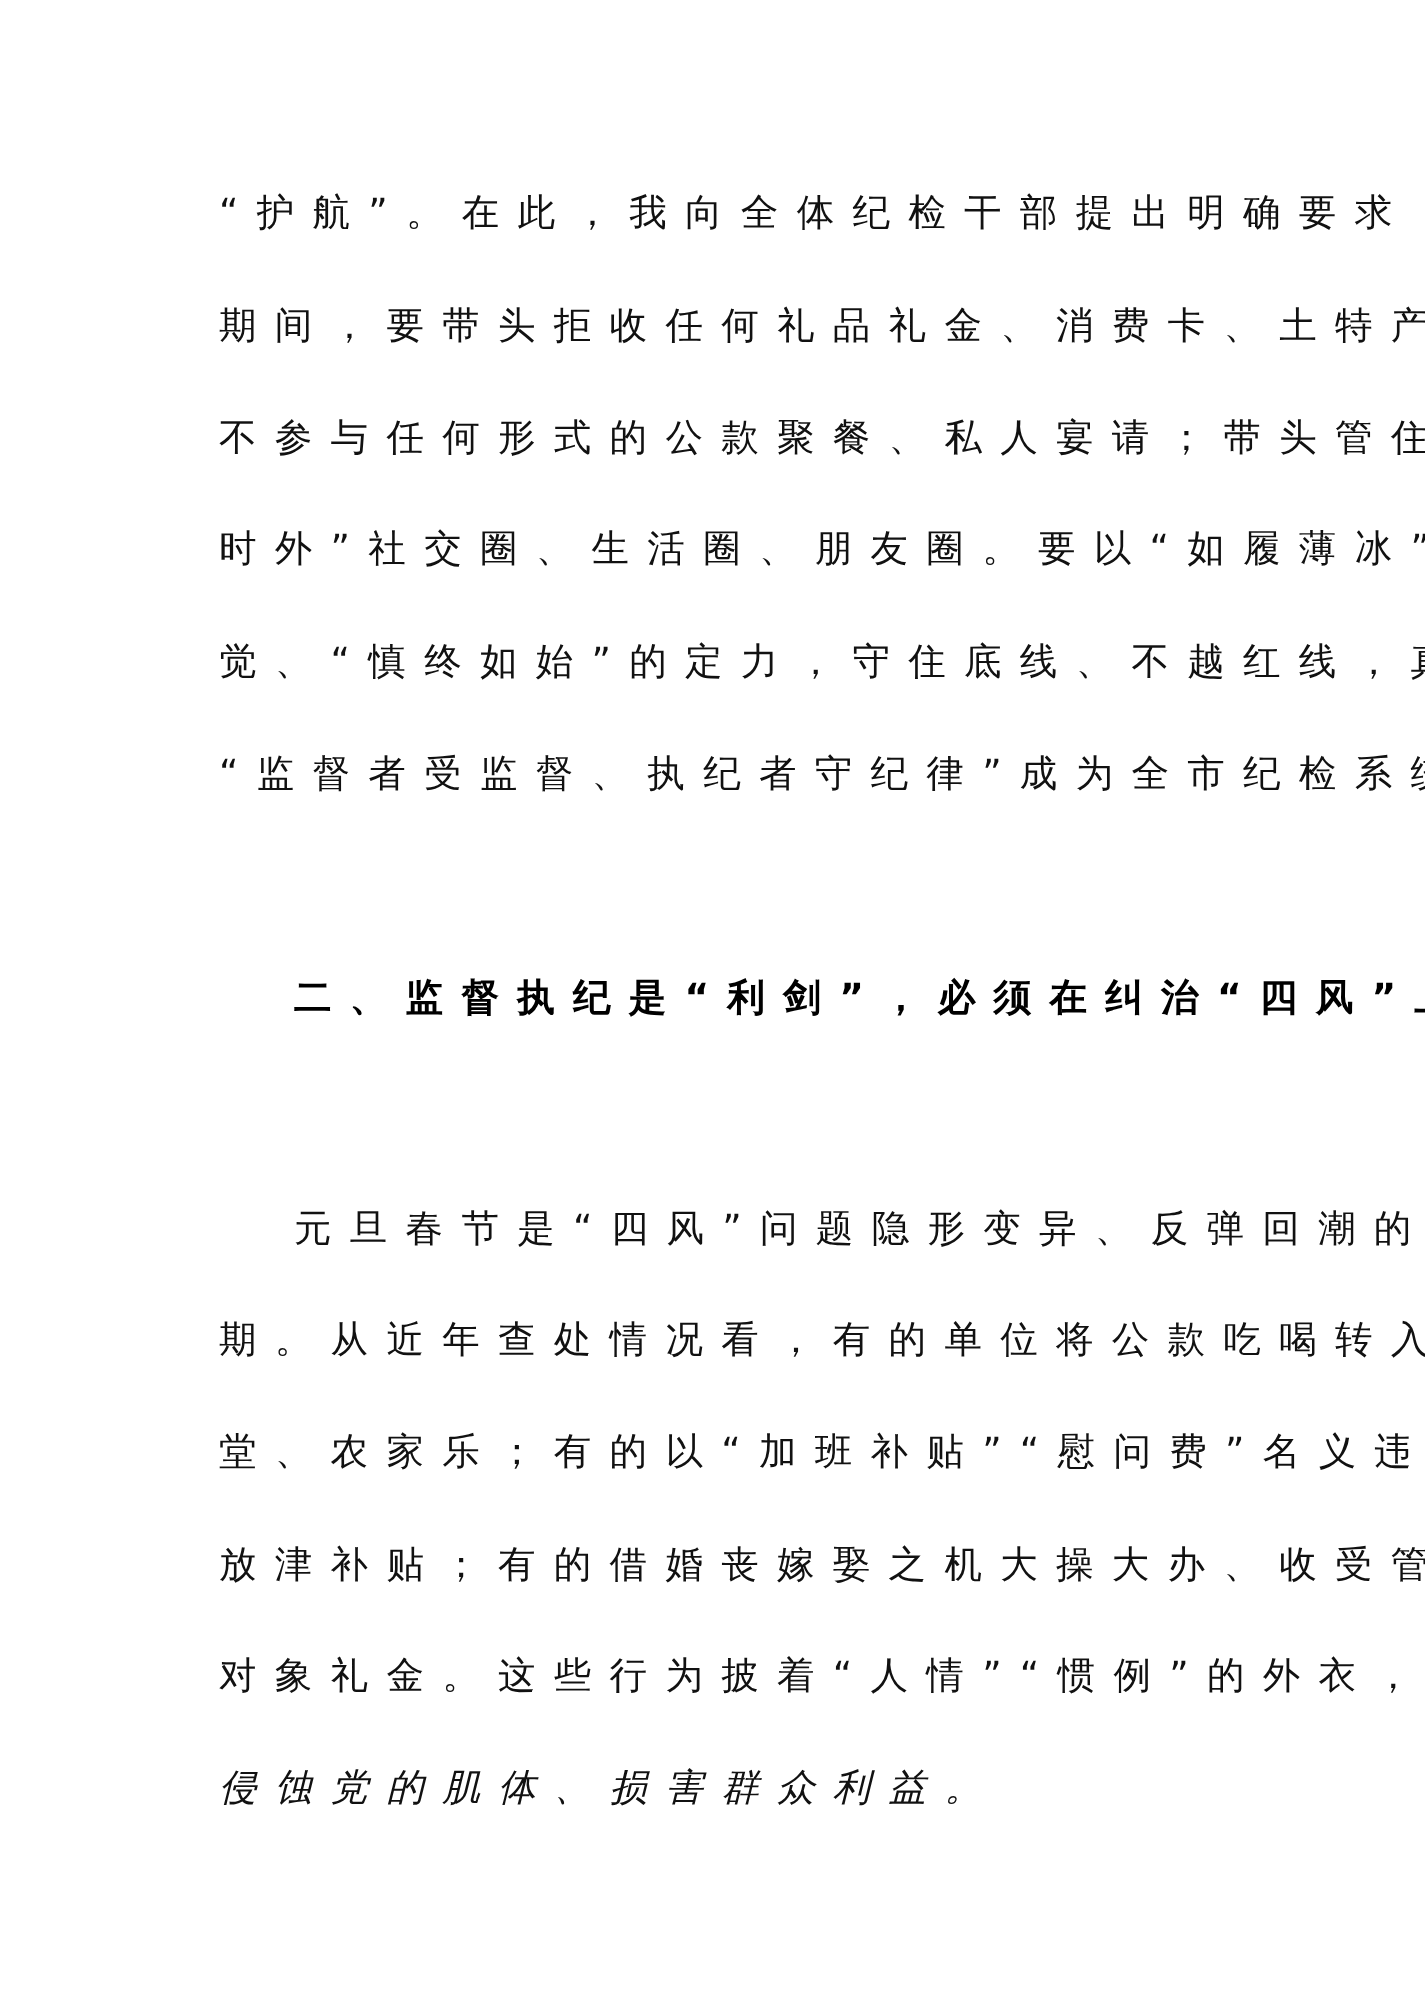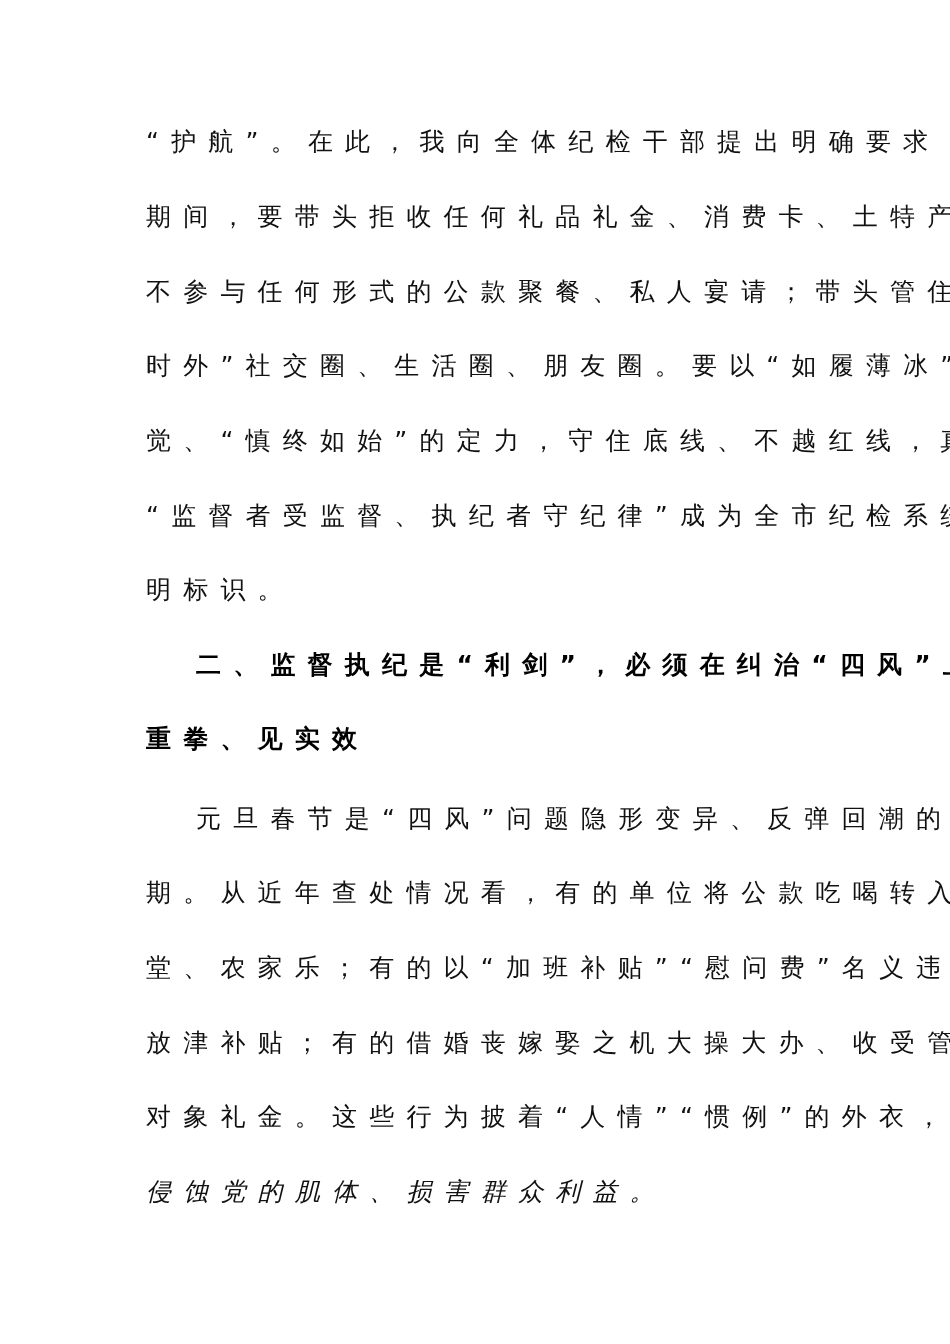--- a/index.html
+++ b/index.html
@@ -46,24 +46,22 @@
 <body>
 
 <div class="page">
 
   <div class="line" style="top:122px;">“护航”。在此，我向全体纪检干部提出明确要求：节日</div>
   <div class="line" style="top:197px;">期间，要带头拒收任何礼品礼金、消费卡、土特产；带头</div>
   <div class="line" style="top:272px;">不参与任何形式的公款聚餐、私人宴请；带头管住“八小</div>
   <div class="line" style="top:346px;">时外”社交圈、生活圈、朋友圈。要以“如履薄冰”的警</div>
   <div class="line" style="top:421px;">觉、“慎终如始”的定力，守住底线、不越红线，真正让</div>
   <div class="line" style="top:496px;">“监督者受监督、执纪者守纪律”成为全市纪检系统的鲜</div>
-  <div class="line" style="top:570px;">明标识。</div>
 
   <div class="line heading indent" style="top:645px;">二、监督执纪是“利剑”，必须在纠治“四风”上出</div>
-  <div class="line heading" style="top:719px;">重拳、见实效</div>
 
   <div class="line indent" style="top:799px;">元旦春节是“四风”问题隐形变异、反弹回潮的高发</div>
   <div class="line" style="top:873px;">期。从近年查处情况看，有的单位将公款吃喝转入内部食</div>
   <div class="line" style="top:948px;">堂、农家乐；有的以“加班补贴”“慰问费”名义违规发</div>
   <div class="line" style="top:1023px;">放津补贴；有的借婚丧嫁娶之机大操大办、收受管理服务</div>
   <div class="line" style="top:1097px;">对象礼金。这些行为披着“人情”“惯例”的外衣，实则</div>
   <div class="line" style="top:1172px;font-style:italic;">侵蚀党的肌体、损害群众利益。</div>
 
 </div>
 

